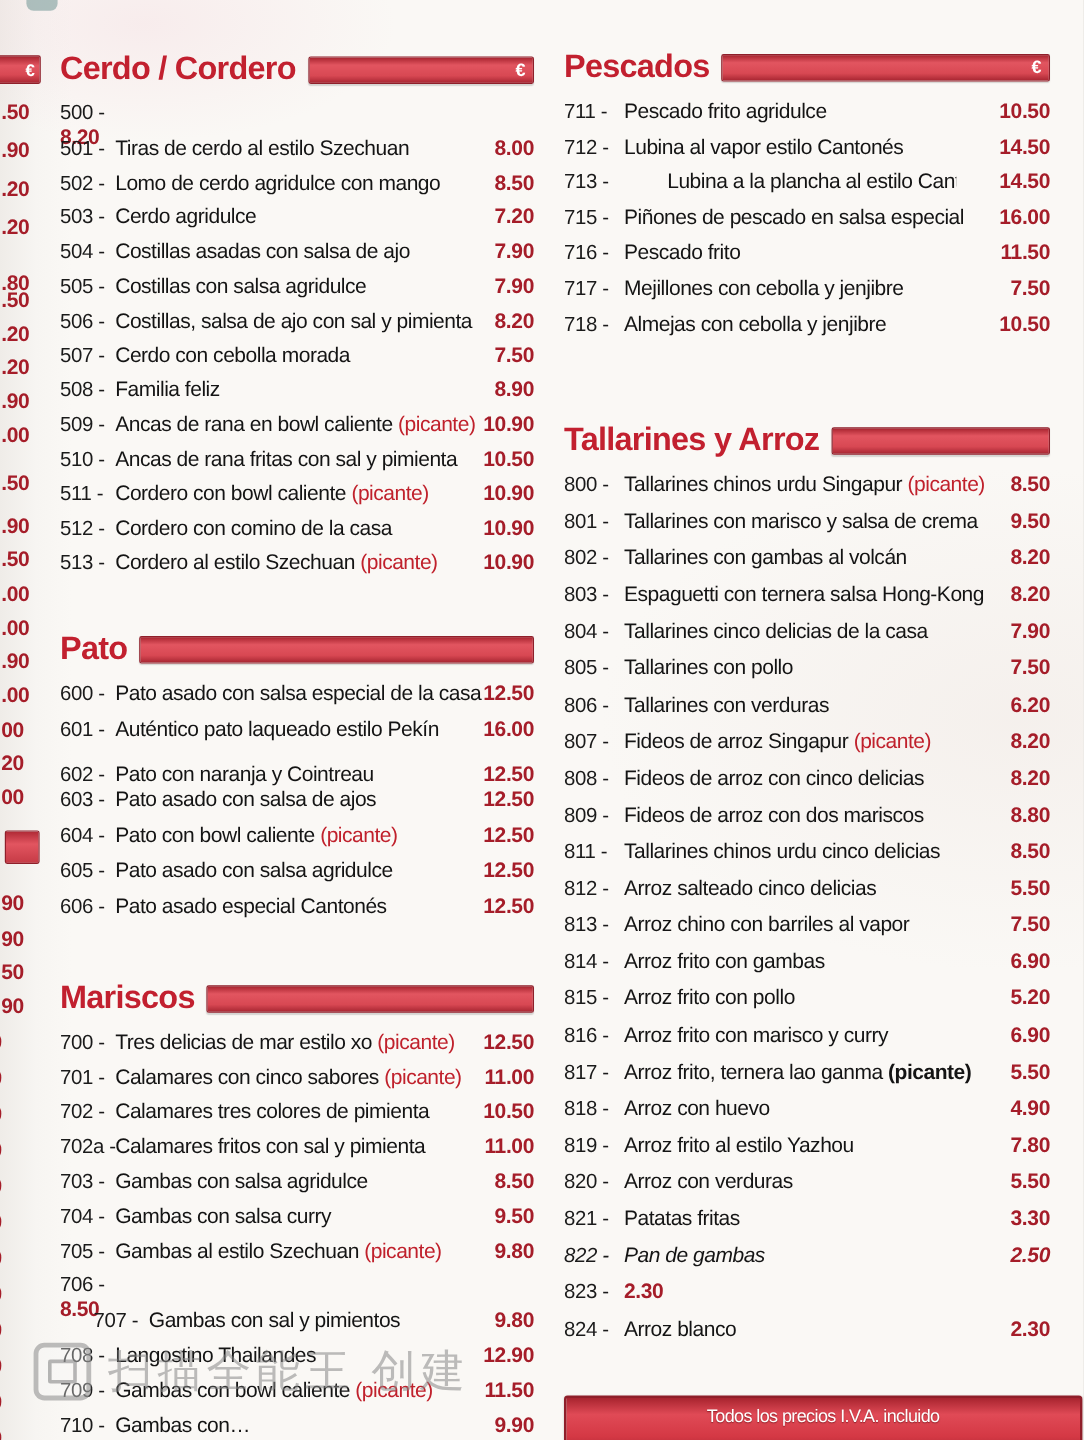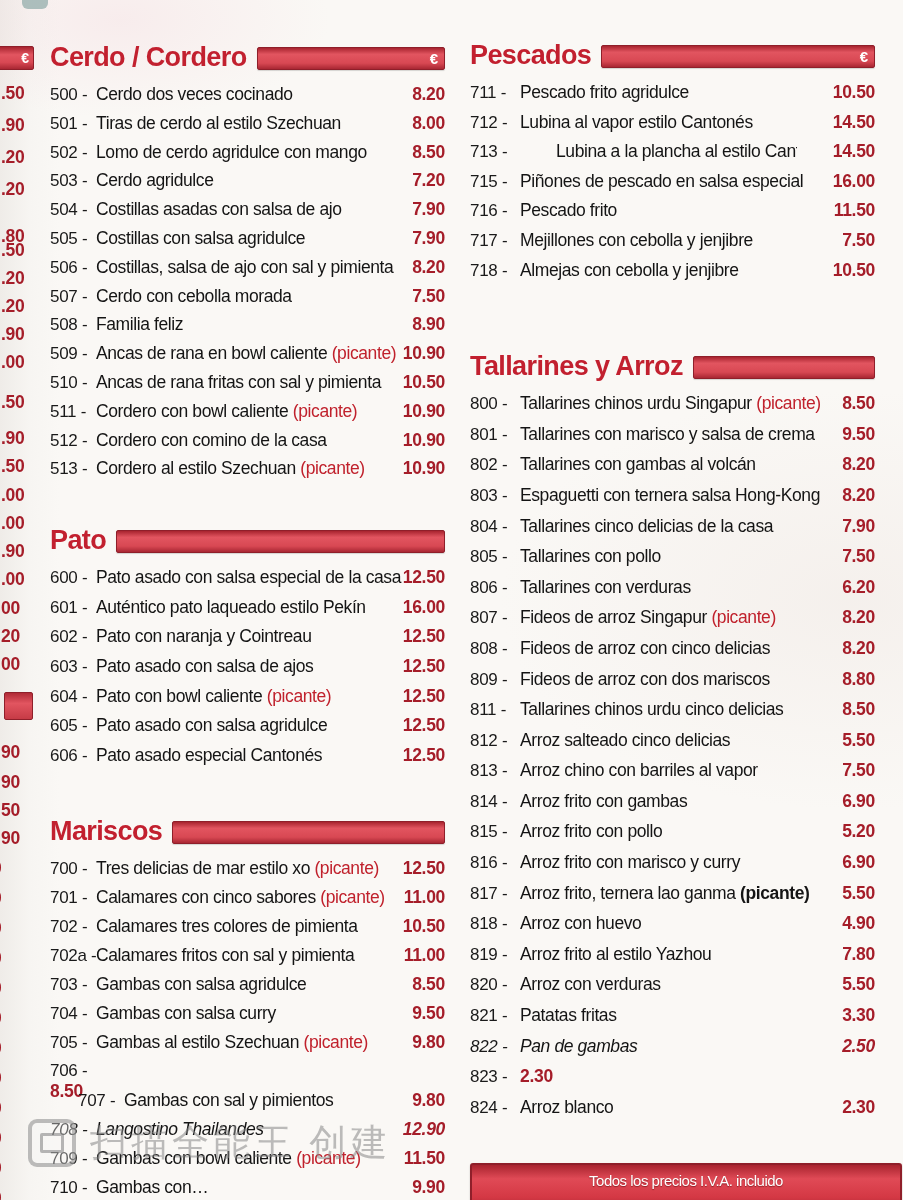--- a/index.html
+++ b/index.html
@@ -117,21 +117,21 @@
 
   <div class="col col-left" id="col-left">
       <section class="section" style="margin-top: 40px;">
         <div class="sec-header">
           <h2 class="sec-title">Cerdo / Cordero</h2>
           <div class="sec-bar">
             <span class="euro">€</span>
           </div>
         </div>
         <div class="rows">
-          <div class="row" style="height: 28.8px;">
+          <div class="row" style="height: 28.8px; flex-direction: column;">
             <span class="num">500 -</span>
             <span class="name"><span>Cerdo dos veces cocinado</span></span>
             <span class="price">8.20</span>
           </div>
           <div class="row" style="height: 28.8px;">
             <span class="num">501 -</span>
             <span class="name"><span>Tiras de cerdo al estilo Szechuan</span></span>
             <span class="price">8.00</span>
           </div>
           <div class="row" style="height: 28.8px;">
@@ -205,21 +205,21 @@
           <div class="row" style="height: 29.6px;">
             <span class="num">600 -</span>
             <span class="name"><span>Pato asado con salsa especial de la casa</span></span>
             <span class="price">12.50</span>
           </div>
           <div class="row" style="height: 29.6px;">
             <span class="num">601 -</span>
             <span class="name"><span>Auténtico pato laqueado estilo Pekín</span></span>
             <span class="price">16.00</span>
           </div>
-          <div class="row" style="height: 29.6px;">
+          <div class="row" style="height: 29.6px; align-items: flex-end;">
             <span class="num">602 -</span>
             <span class="name"><span>Pato con naranja y Cointreau</span></span>
             <span class="price">12.50</span>
           </div>
           <div class="row" style="height: 29.6px;">
             <span class="num">603 -</span>
             <span class="name"><span>Pato asado con salsa de ajos</span></span>
             <span class="price">12.50</span>
           </div>
           <div class="row" style="height: 29.6px;">
@@ -283,21 +283,21 @@
           <div class="row" style="height: 29px; flex-direction: column;">
             <span class="num">706 -</span>
             <span class="name"><span>Chop-suey de gambas</span></span>
             <span class="price">8.50</span>
           </div>
           <div class="row" style="height: 29px; margin-left: 28px;">
             <span class="num">707 -</span>
             <span class="name"><span>Gambas con sal y pimientos</span></span>
             <span class="price">9.80</span>
           </div>
-          <div class="row" style="height: 29px; font-style: italic;">
+          <div class="row" style="height: 29px;">
             <span class="num">708 -</span>
             <span class="name"><span>Langostino Thailandes</span></span>
             <span class="price">12.90</span>
           </div>
           <div class="row" style="height: 29px;">
             <span class="num">709 -</span>
             <span class="name"><span>Gambas con bowl caliente</span> <span class="spicy">(picante)</span></span>
             <span class="price">11.50</span>
           </div>
           <div class="row" style="height: 29px;">

